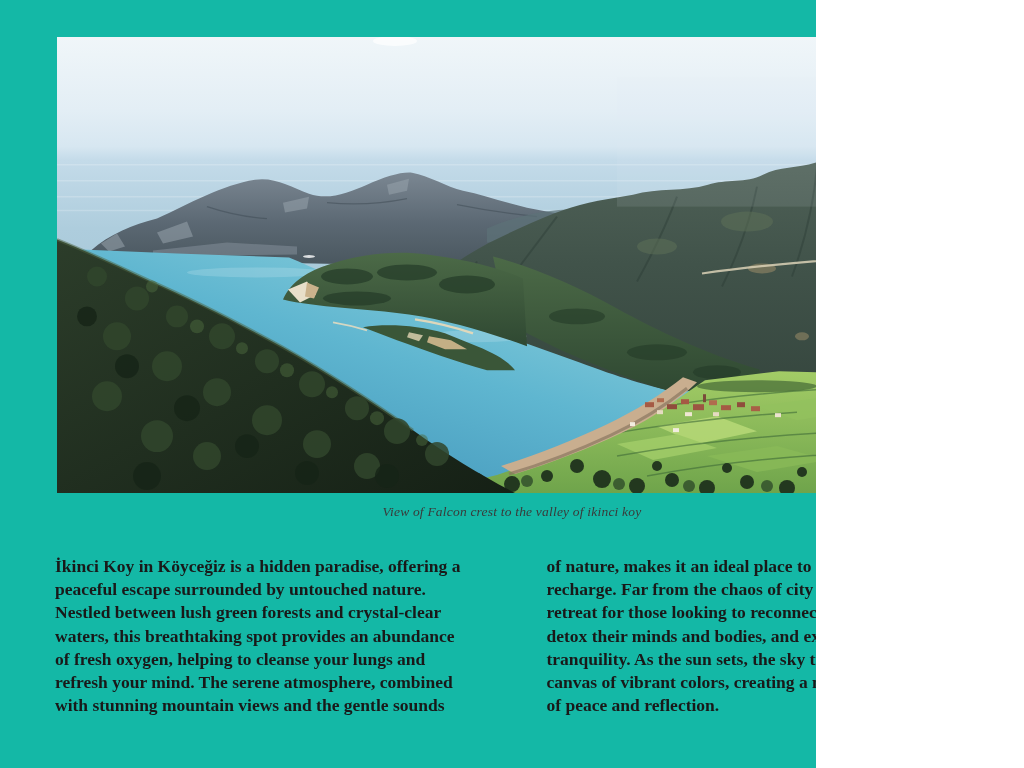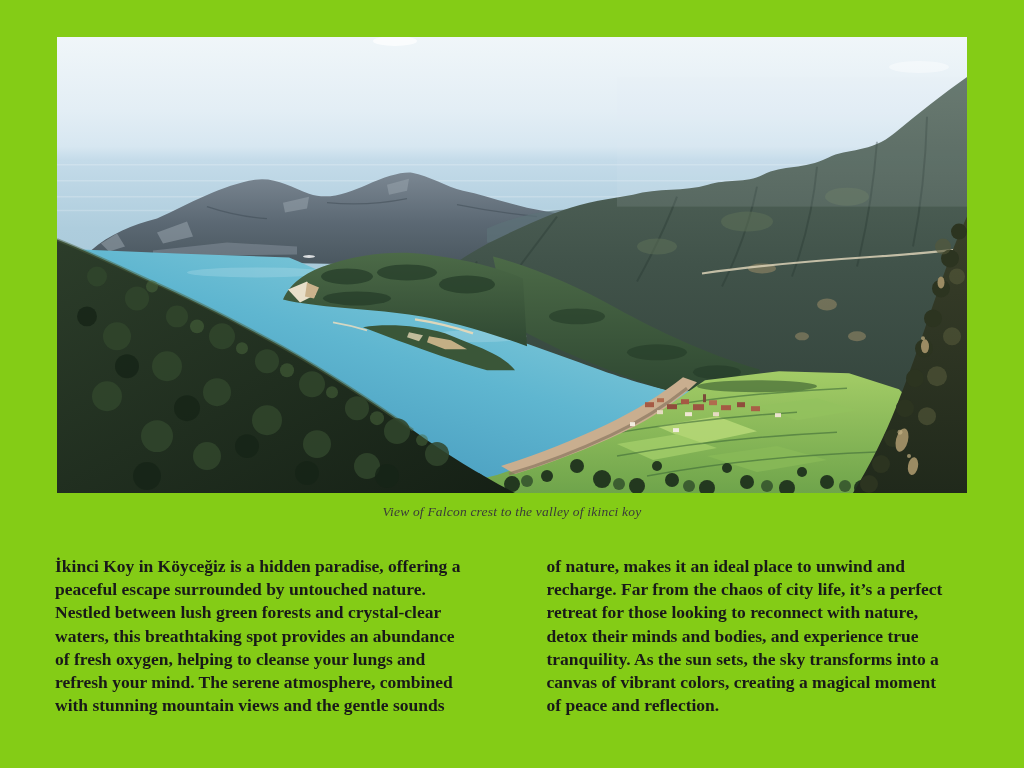--- a/index.html
+++ b/index.html
@@ -1,17 +1,17 @@
 <!DOCTYPE html>
 <html><head>
 <meta charset="utf-8">
 <style>
   html,body { margin:0; padding:0; background:#ffffff; }
   .page {
-    position:relative; width:1024px; height:768px; background:#84cc16;
+    position:relative; width:816px; height:768px; background:#14b8a6;
     overflow:hidden; font-family:"Liberation Serif","DejaVu Serif",serif;
   }
   .photo {
     position:absolute; left:57px; top:37px; width:910px; height:456px;
     margin:0; overflow:hidden; background:#cfe2ec;
   }
   .photo svg { display:block; width:100%; height:100%; }
   .caption {
     position:absolute; left:0; top:504px; width:1024px;
     text-align:center; font-style:italic; font-size:13.5px;

